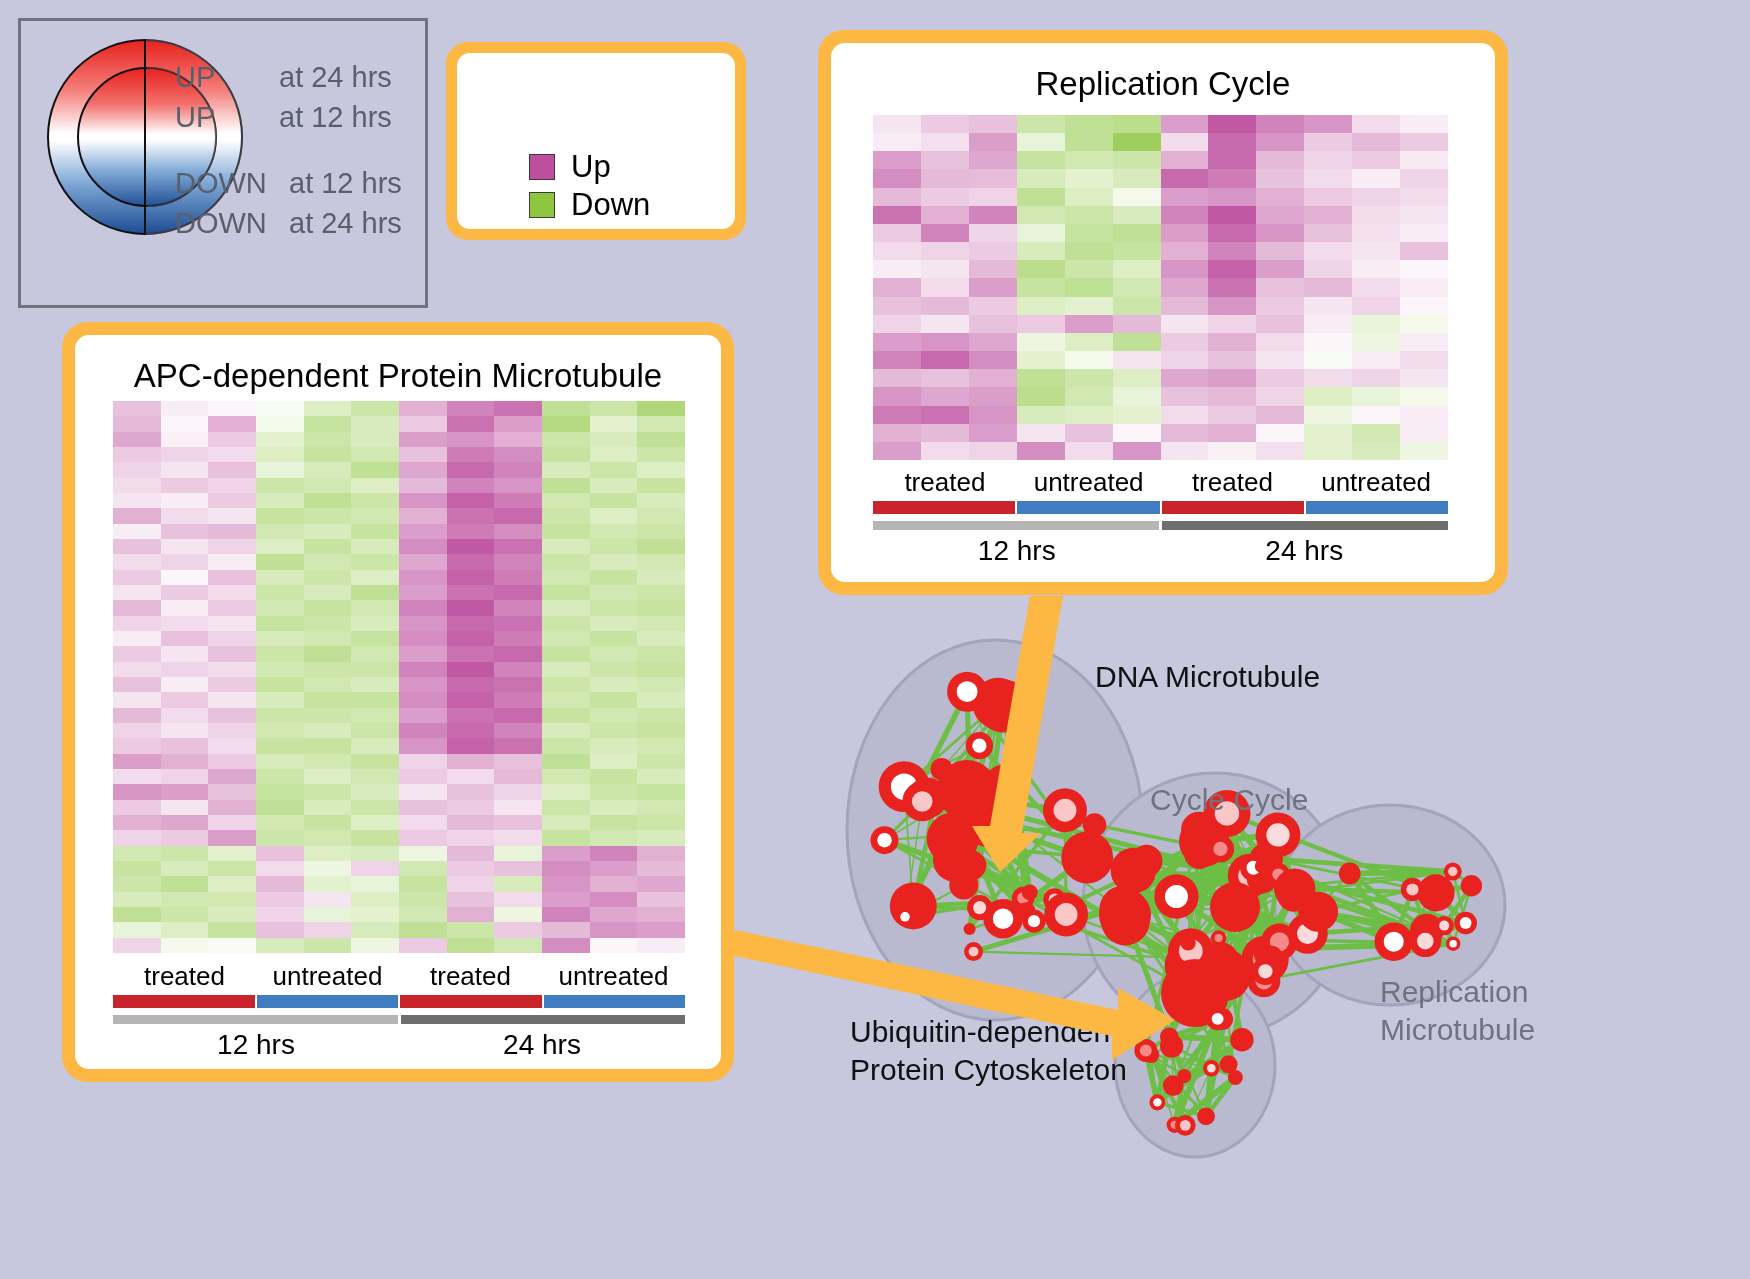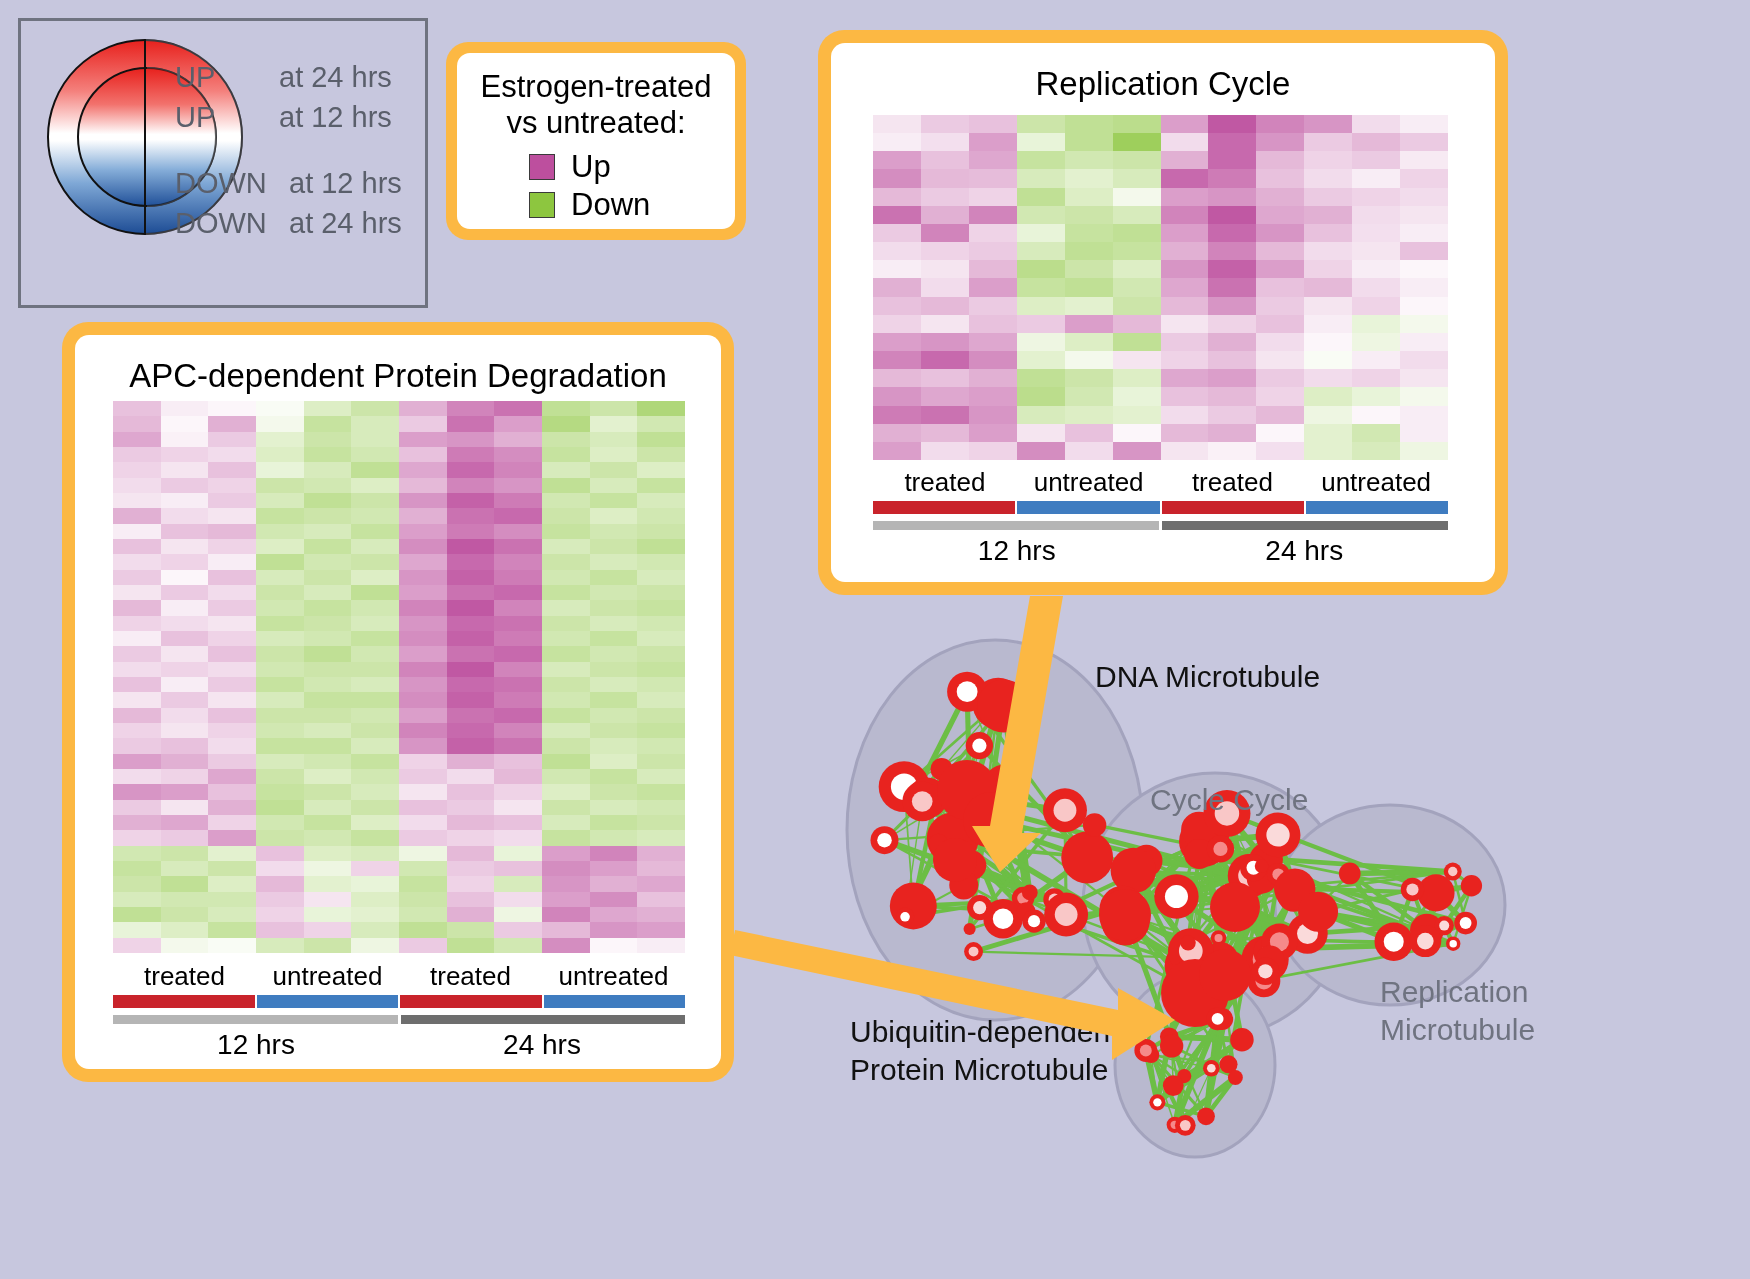--- a/index.html
+++ b/index.html
@@ -117,24 +117,20 @@
     <div class="wheel-lbl" style="left:154px;top:148px;">DOWN</div>
     <div class="wheel-tm" style="left:268px;top:148px;">at 12 hrs</div>
 
     <div class="wheel-lbl" style="left:154px;top:188px;">DOWN</div>
     <div class="wheel-tm" style="left:268px;top:188px;">at 24 hrs</div>
 
   </div>
 
   <div id="key-box">
     <div id="key-inner">
-      <div id="key-title">
-        <div>Estrogen-treated</div>
-        <div>vs untreated:</div>
-      </div>
       <div class="key-row" style="top:96px;">
         <span class="sw" id="sw-up" style="background: rgb(189, 79, 158);"></span>
         <span>Up</span>
       </div>
       <div class="key-row" style="top:134px;">
         <span class="sw" id="sw-down" style="background: rgb(141, 198, 63);"></span>
         <span>Down</span>
       </div>
     </div>
   </div>
@@ -390,21 +386,21 @@
         </div>
       <div class="time-labels" id="tlab-rf" style="left: 42px; top: 492px; width: 575px; grid-template-columns: repeat(2, 1fr);">
           <span>12 hrs</span>
           <span>24 hrs</span>
         </div>
     </div>
   </div>
 
   <div class="panel" id="panel-apc" style="left:62px;top:322px;width:672px;height:760px;">
     <div class="panel-inner">
-      <div class="panel-title" style="top:22px;">APC-dependent Protein Degradation</div>
+      <div class="panel-title" style="top:22px;">APC-dependent Protein Microtubule</div>
       <div class="heat" id="heat-apc" style="left: 38px; top: 66px; width: 572px; height: 552px; grid-template-columns: repeat(12, 1fr); grid-template-rows: repeat(36, 1fr);">
           <div title="r1c1: 0.35" style="background: rgb(232, 193, 221);"></div>
           <div title="r1c2: 0.1" style="background: rgb(248, 237, 245);"></div>
           <div title="r1c3: 0.05" style="background: rgb(252, 246, 250);"></div>
           <div title="r1c4: -0.05" style="background: rgb(249, 252, 245);"></div>
           <div title="r1c5: -0.3" style="background: rgb(221, 238, 197);"></div>
           <div title="r1c6: -0.45" style="background: rgb(204, 229, 169);"></div>
           <div title="r1c7: 0.45" style="background: rgb(225, 176, 211);"></div>
           <div title="r1c8: 0.7" style="background: rgb(209, 132, 187);"></div>
           <div title="r1c9: 0.8" style="background: rgb(202, 114, 177);"></div>
@@ -1292,21 +1288,21 @@
         <circle cx="390.2957634753596" cy="510.32982540847394" r="10.358318211211971" fill="#e8231f"></circle>
         <circle cx="390.2957634753596" cy="510.32982540847394" r="5.386325469830225" fill="#f9c7c7"></circle>
         <circle cx="376.65992539029725" cy="430.9174640947308" r="11.648668172139985" fill="#e8231f"></circle>
       </svg>
 
     <div class="net-lbl" style="left:300px;top:45px;font-size:30px;color:#111;">DNA Microtubule</div>
     <div class="net-lbl" style="left:355px;top:168px;font-size:30px;color:#6f7380;">Cycle Cycle</div>
     <div class="net-lbl" style="left:585px;top:360px;font-size:30px;color:#6f7380;">Replication</div>
     <div class="net-lbl" style="left:585px;top:398px;font-size:30px;color:#6f7380;">Microtubule</div>
     <div class="net-lbl" style="left:55px;top:400px;font-size:30px;color:#111;">Ubiquitin-dependent</div>
-    <div class="net-lbl" style="left:55px;top:438px;font-size:30px;color:#111;">Protein Microtubule</div>
+    <div class="net-lbl" style="left:55px;top:438px;font-size:30px;color:#111;">Protein Cytoskeleton</div>
   </div>
 
   <svg class="arrow" style="left:0;top:0;width:1750px;height:1279px;pointer-events:none;">
     <g id="arrow-group">
         <polygon points="1030,596 1063,596 1022,833 1041,833 1000,872 972,826 990,826" fill="#fcb843"></polygon>
         <polygon points="735,930 1118,1010 1118,988 1175,1020 1112,1060 1112,1036 730,955" fill="#fcb843"></polygon>
       </g>
   </svg>
 
 </div>

